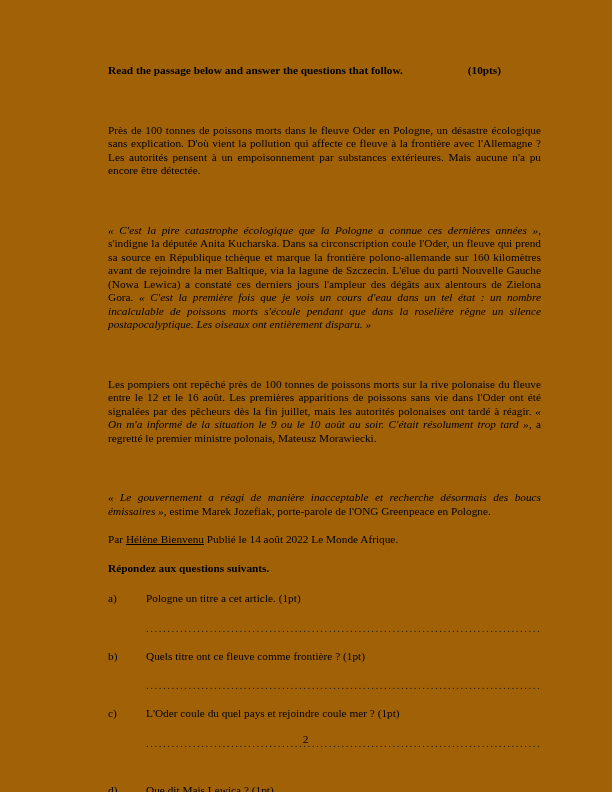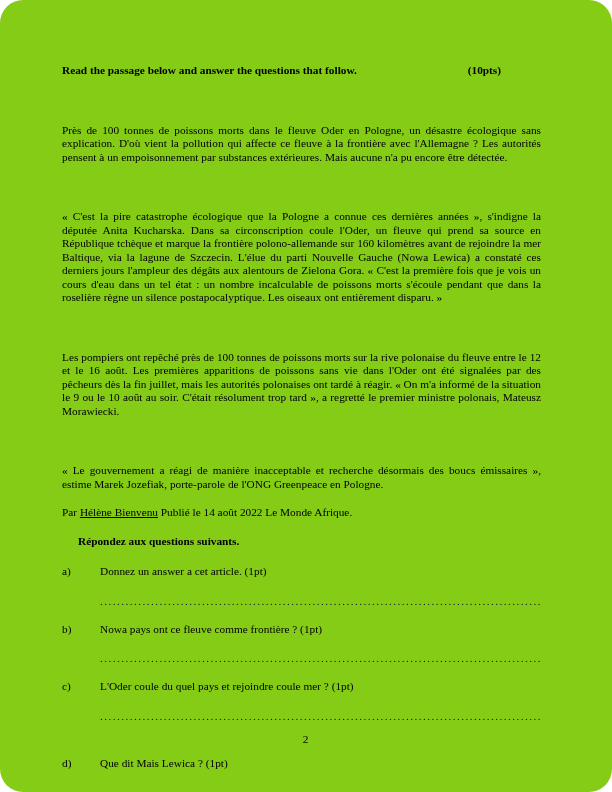--- a/index.html
+++ b/index.html
@@ -7,46 +7,44 @@
   body {
     width: 612px;
     height: 792px;
     font-family: "Liberation Serif", serif;
     color: #000;
   }
   .page {
     position: relative;
     width: 612px;
     height: 792px;
-    background: #84cc16;
-    padding: 64px 71px 0 62px;
+    background: #a16207;
+    padding: 64px 71px 0 108px;
     font-size: 11.3px;
     line-height: 13.5px;
-    border-radius: 23px;
   }
   .header-row {
     display: flex;
     justify-content: space-between;
     font-weight: bold;
     margin-bottom: 15px;
   }
   .header-row .points { margin-right: 40px; white-space: nowrap; text-align: center; }
   p.passage {
     text-align: justify;
     margin-bottom: 15px;
     margin-top: 46px;
   }
-  .italic { }
+  .italic { font-style: italic; }
   .underline { text-decoration: underline; }
   .byline { margin-bottom: 15px; }
   .q-header {
     font-weight: bold;
     margin-top: 1px;
     margin-bottom: 17px;
-    margin-left: 16px;
   }
   .question {
     display: flex;
     align-items: baseline;
   }
   .q-label {
     flex: none;
     width: 38px;
   }
   .q-text { flex: 1; }
@@ -88,27 +86,27 @@
   <p class="passage"><span>Les pompiers ont repêché près de 100 tonnes de poissons morts sur la rive polonaise du fleuve entre le 12 et le 16 août. Les premières apparitions de poissons sans vie dans l'Oder ont été signalées par des pêcheurs dès la fin juillet, mais les autorités polonaises ont tardé à réagir. </span><span class="italic">« On m'a informé de la situation le 9 ou le 10 août au soir. C'était résolument trop tard »</span><span>, a regretté le premier ministre polonais, Mateusz Morawiecki.</span></p>
 
   <p class="passage"><span class="italic">« Le gouvernement a réagi de manière inacceptable et recherche désormais des boucs émissaires »</span><span>, estime Marek Jozefiak, porte-parole de l'ONG Greenpeace en Pologne.</span></p>
 
   <p class="byline"><span>Par </span><span class="underline">Hélène Bienvenu</span><span> Publié le 14 août 2022  Le Monde Afrique.</span></p>
 
   <p class="q-header">Répondez aux questions suivants.</p>
 
   <div class="question">
     <span class="q-label">a)</span>
-    <span class="q-text">Donnez un answer a cet article. (1pt)</span>
+    <span class="q-text">Pologne un titre a cet article. (1pt)</span>
   </div>
   <div class="answer-line">..........................................................................................................................................................</div>
 
   <div class="question">
     <span class="q-label">b)</span>
-    <span class="q-text">Nowa pays ont ce fleuve comme frontière ? (1pt)</span>
+    <span class="q-text">Quels titre ont ce fleuve comme frontière ? (1pt)</span>
   </div>
   <div class="answer-line">..........................................................................................................................................................</div>
 
   <div class="question">
     <span class="q-label">c)</span>
     <span class="q-text">L'Oder coule du quel pays et rejoindre coule mer ? (1pt)</span>
   </div>
   <div class="answer-line">..........................................................................................................................................................</div>
 
   <div class="question extra-gap">

